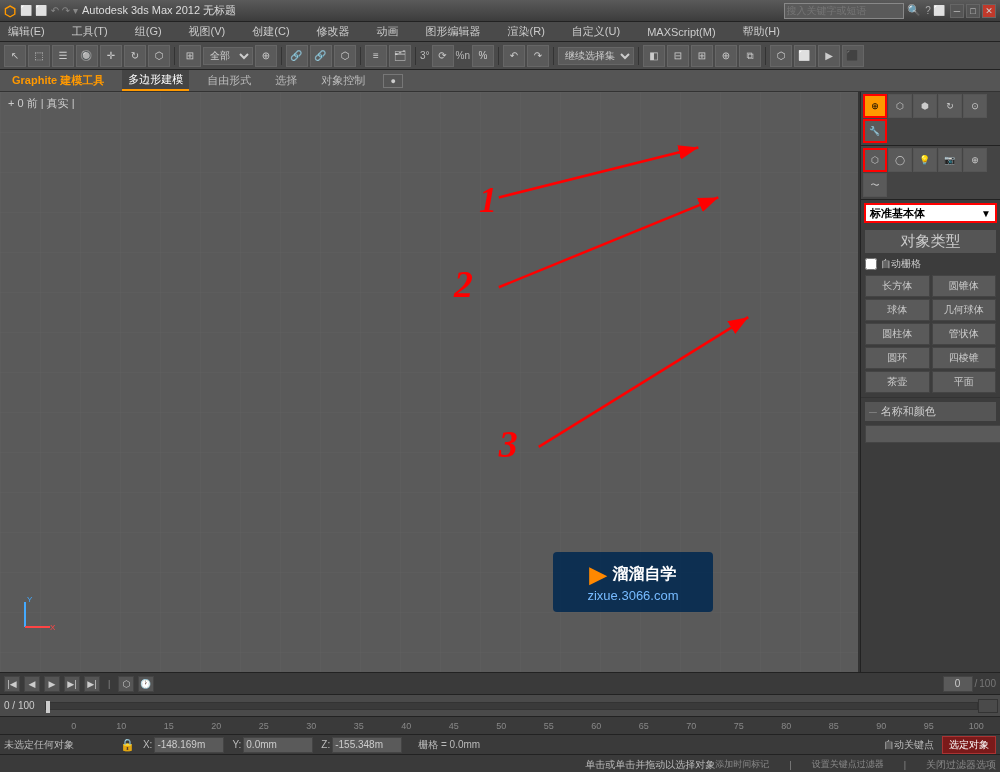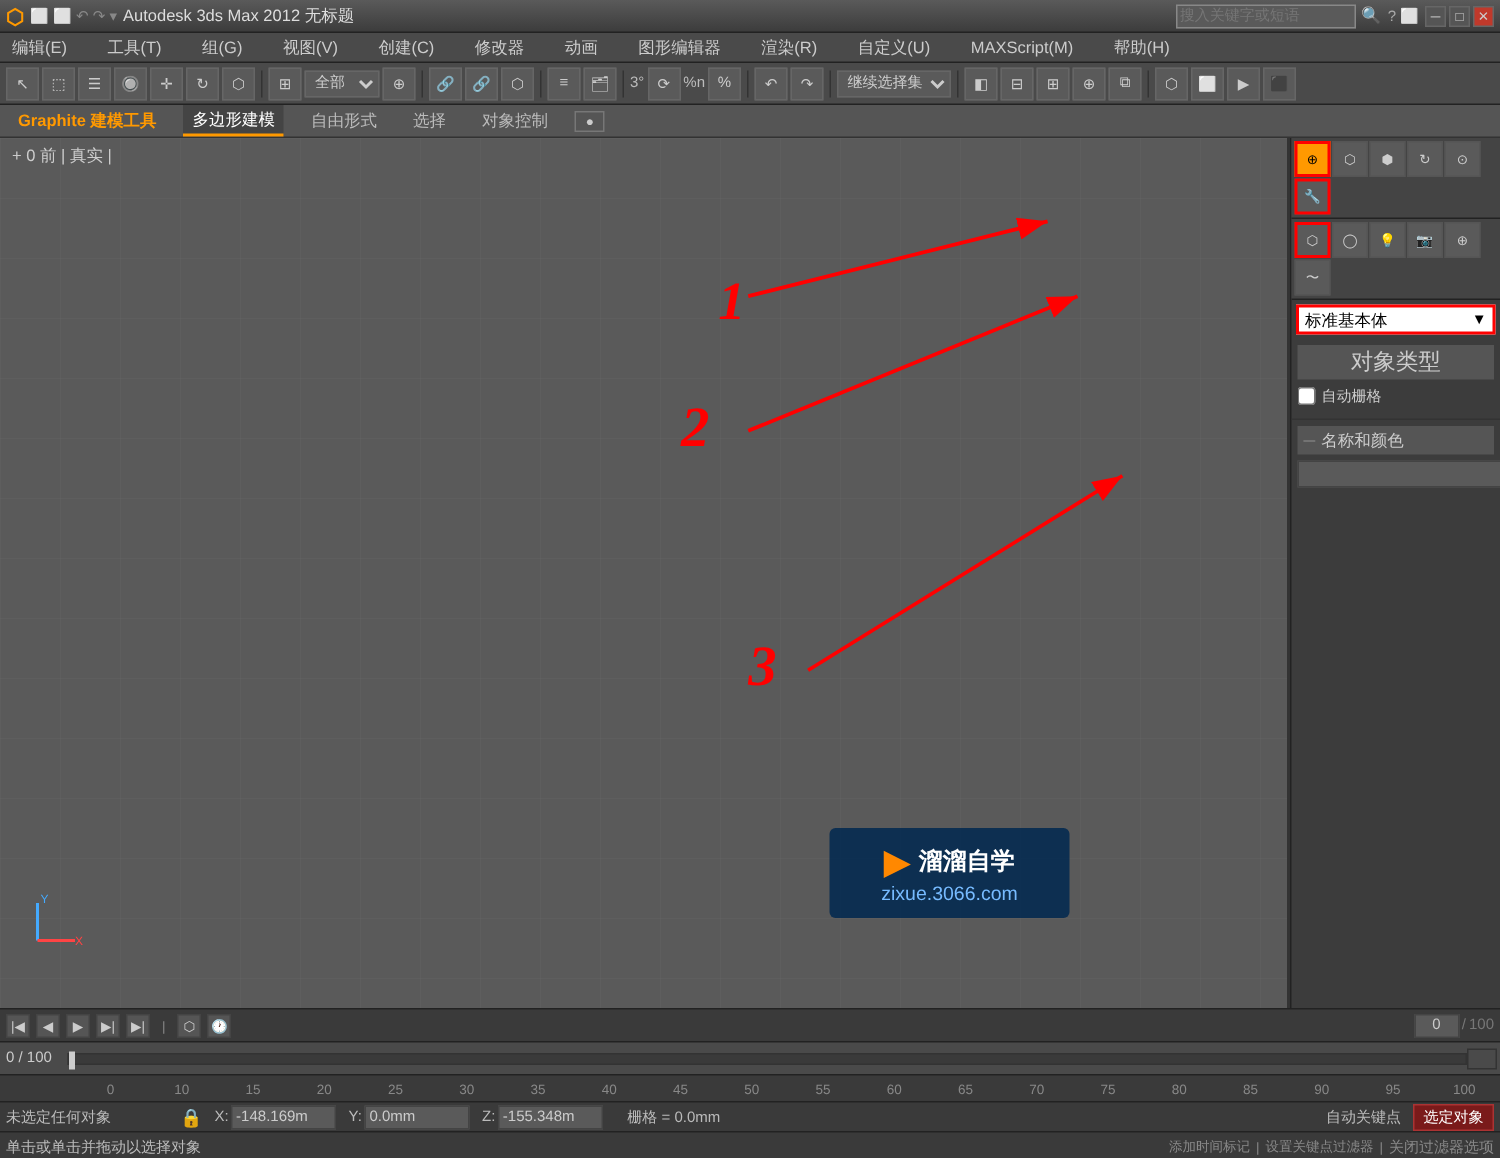--- a/index.html
+++ b/index.html
@@ -440,31 +440,43 @@
     <div style="display:flex; flex-wrap:wrap; padding:2px; gap:1px; background:#444; border-bottom:1px solid #222;">
       <div class="cmd-icon highlighted">⬡</div>
       <div class="cmd-icon">◯</div>
       <div class="cmd-icon">💡</div>
       <div class="cmd-icon">📷</div>
       <div class="cmd-icon">⊕</div>
       <div class="cmd-icon">〜</div>
     </div>
 
     <div id="dropdown-select">
-      <span style="font-size:11px; color:#000;">标准基本体</span>
+      <span style="font-size:11px; color:#000;font-weight:bold;">标准基本体</span>
       <span style="font-size:10px;">▼</span>
     </div>
 
     <div id="obj-type">
       <div style="background:#555; padding:2px 4px; margin-bottom:4px; font-size:15px; text-align:center;">
         <span>对象类型</span>
       </div>
       <div class="checkbox-row">
         <input type="checkbox" style="">
         <span style="font-size:10px; color:#ccc;">自动栅格</span>
+      </div>
+      <div class="obj-btn-grid">
+        <div class="obj-btn">长方体</div>
+        <div class="obj-btn">圆锥体</div>
+        <div class="obj-btn">球体</div>
+        <div class="obj-btn">几何球体</div>
+        <div class="obj-btn">圆柱体</div>
+        <div class="obj-btn">管状体</div>
+        <div class="obj-btn">圆环</div>
+        <div class="obj-btn">四棱锥</div>
+        <div class="obj-btn">茶壶</div>
+        <div class="obj-btn">平面</div>
       </div>
     </div>
 
     <div id="name-color">
       <div style="background:#555; padding:2px 4px; margin-bottom:4px; font-size:11px; text-align:left; display:flex; align-items:center; gap:4px;">
         <span style="cursor:pointer; color:#888;">─</span>
         <span>名称和颜色</span>
       </div>
       <div class="color-row">
         <input class="name-input" type="text" style="flex: 1 1 0%; width: auto;">
@@ -541,21 +553,21 @@
   <div class="status-item">
     <span>Z:</span>
     <input class="coord-field" type="text" value="-155.348m" style="">
   </div>
   <span style="margin-left:8px;">栅格 = 0.0mm</span>
   <span style="margin-left:auto;">自动关键点</span>
   <div style="background:#7a1a1a; color:#fff; font-size:10px; padding:1px 6px; cursor:pointer; border:1px solid #a33;">选定对象</div>
 </div>
 
 <div id="bottom-bar">
-  <span style="flex:1;">单击或单击并拖动以选择对象</span>
-  <div style="display:flex; gap:4px; align-items:center;">
+  <span style="flex:1;text-align:right;">单击或单击并拖动以选择对象</span>
+  <div style="display:flex; gap:20px; align-items:center;">
     <span style="font-size:9px; color:#888;">添加时间标记</span>
     <span style="color:#888; font-size:9px;">|</span>
     <span style="font-size:9px; color:#888;">设置关键点过滤器</span>
     <span style="color:#888; font-size:9px;">|</span>
     <span style="font-size:10px; color:#888;">关闭过滤器选项</span>
   </div>
 </div>
 
 </body></html>

